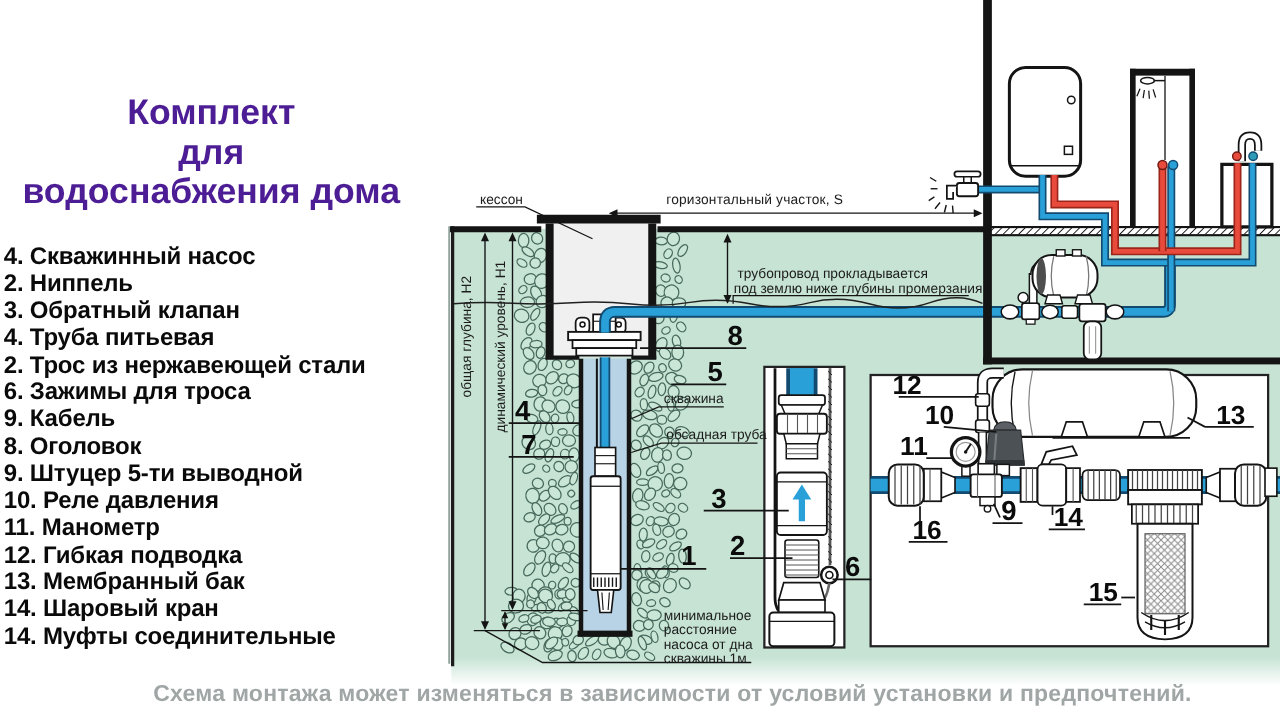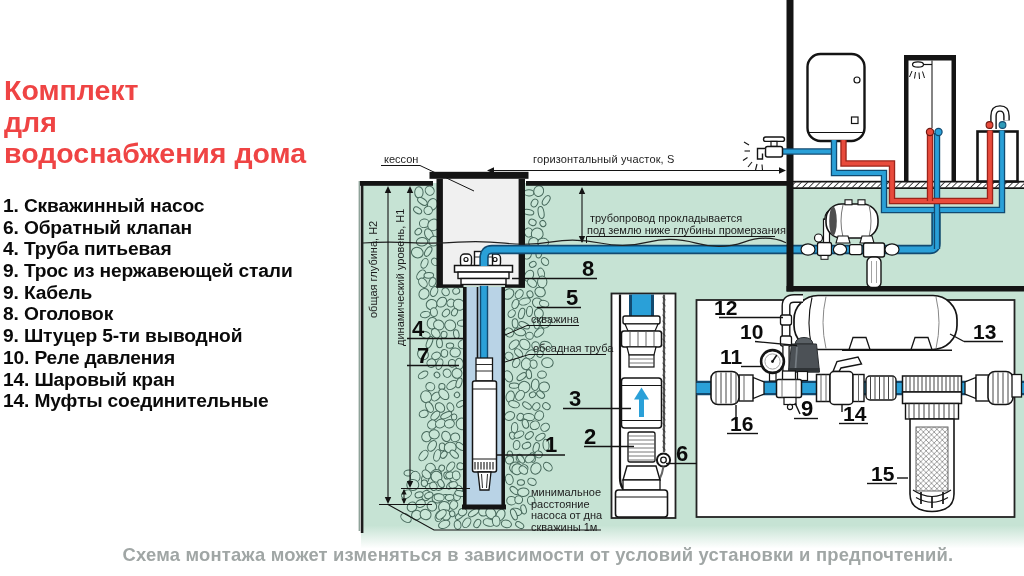--- a/index.html
+++ b/index.html
@@ -1,38 +1,43 @@
 <!DOCTYPE html>
 <html lang="ru"><head><meta charset="utf-8">
 <style>
 html,body{margin:0;padding:0;}
 body{width:1024px;height:576px;position:relative;overflow:hidden;background:#fff;
  font-family:"Liberation Sans",sans-serif;}
-.title{position:absolute;left:4px;top:75px;width:330px;
- font-size:28.5px;font-weight:bold;color:#ef4444;line-height:31.5px;letter-spacing:0px;}
+.title{position:absolute;left:4px;top:75px;width:330px;text-align:center;
+ font-size:28.5px;font-weight:bold;color:#4c1d95;line-height:31.5px;letter-spacing:0px;}
 .list{position:absolute;left:3px;top:195px;}
 .li{font-size:19.2px;font-weight:bold;color:#0a0a0a;height:21.7px;line-height:21.7px;white-space:nowrap;letter-spacing:-0.15px;}
 .caption{position:absolute;left:0;top:543.5px;width:1024px;text-align:center;
  font-size:18.4px;font-weight:bold;color:#a0a6a5;letter-spacing:0.2px;padding-left:26px;}
 svg{position:absolute;left:0;top:0;}
 svg text{font-family:"Liberation Sans",sans-serif;}
 </style></head>
 <body>
 
 <div class="title">Комплект<br>для<br>водоснабжения дома</div>
 
 <div class="list">
-<div class="li">1. Скважинный насос</div>
-<div class="li">6. Обратный клапан</div>
+<div class="li">4. Скважинный насос</div>
+<div class="li">2. Ниппель</div>
+<div class="li">3. Обратный клапан</div>
 <div class="li">4. Труба питьевая</div>
-<div class="li">9. Трос из нержавеющей стали</div>
+<div class="li">2. Трос из нержавеющей стали</div>
+<div class="li">6. Зажимы для троса</div>
 <div class="li">9. Кабель</div>
 <div class="li">8. Оголовок</div>
 <div class="li">9. Штуцер 5-ти выводной</div>
 <div class="li">10. Реле давления</div>
+<div class="li">11. Манометр</div>
+<div class="li">12. Гибкая подводка</div>
+<div class="li">13. Мембранный бак</div>
 <div class="li">14. Шаровый кран</div>
 <div class="li">14. Муфты соединительные</div>
 </div>
 
 <svg width="1024" height="576" viewBox="0 0 1024 576">
 <defs>
 <pattern id="hatch" width="4.4" height="4.4" patternUnits="userSpaceOnUse" patternTransform="rotate(45)">
   <rect width="4.4" height="4.4" fill="#ffffff"></rect>
         <line x1="0" y1="0" x2="0" y2="4.4" stroke="#141414" stroke-width="1.5"></line>
 </pattern>

